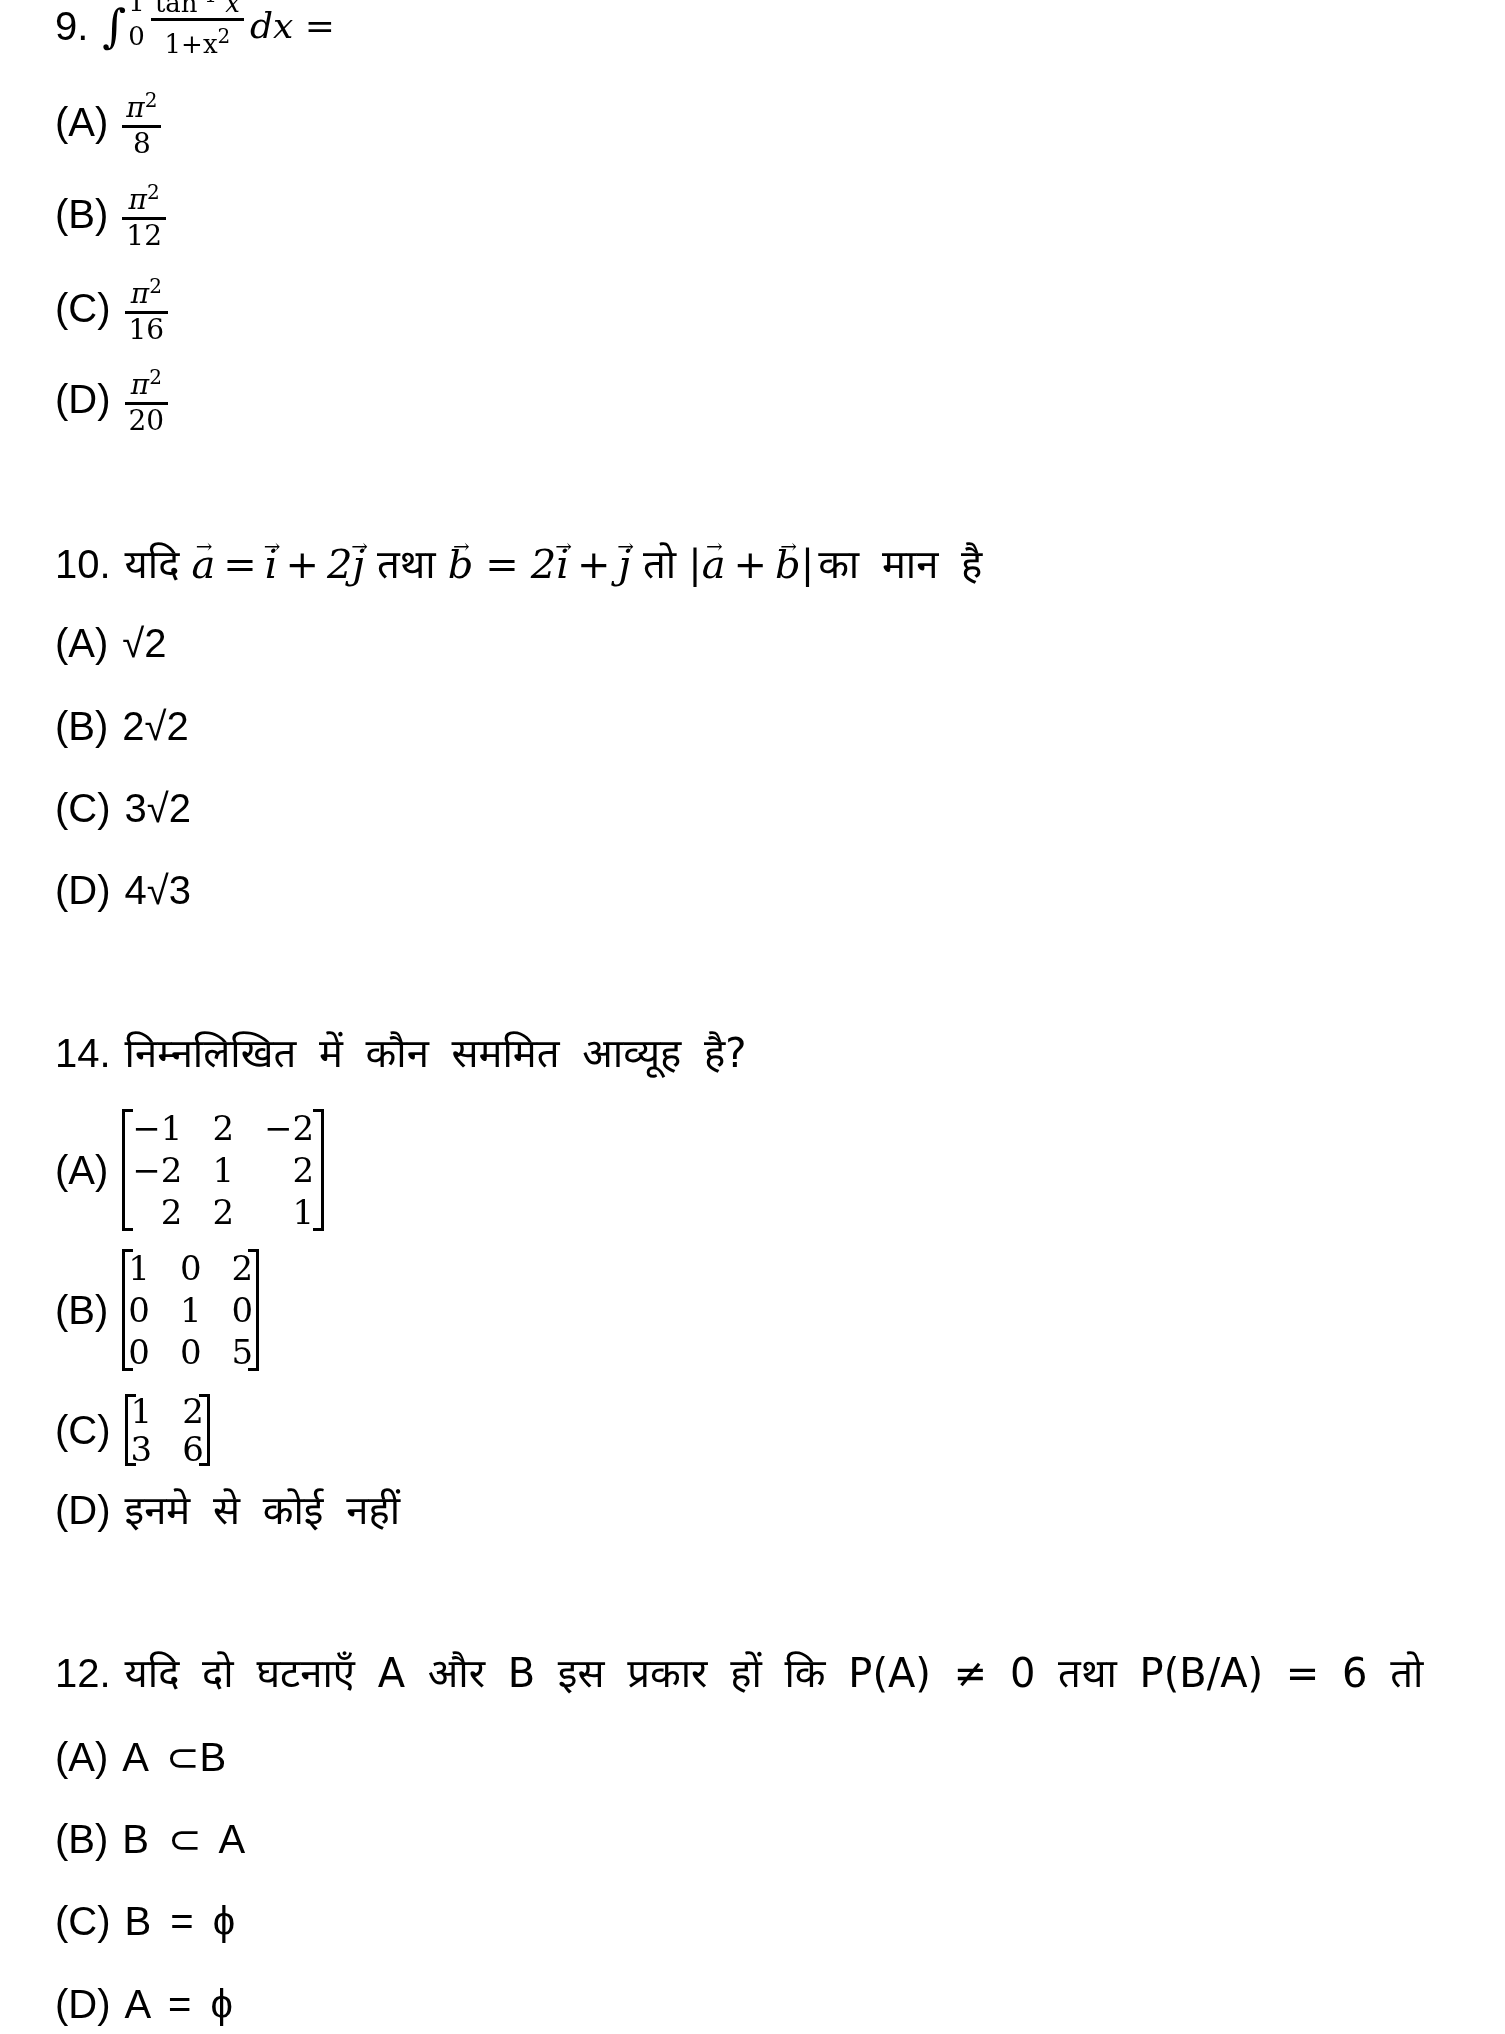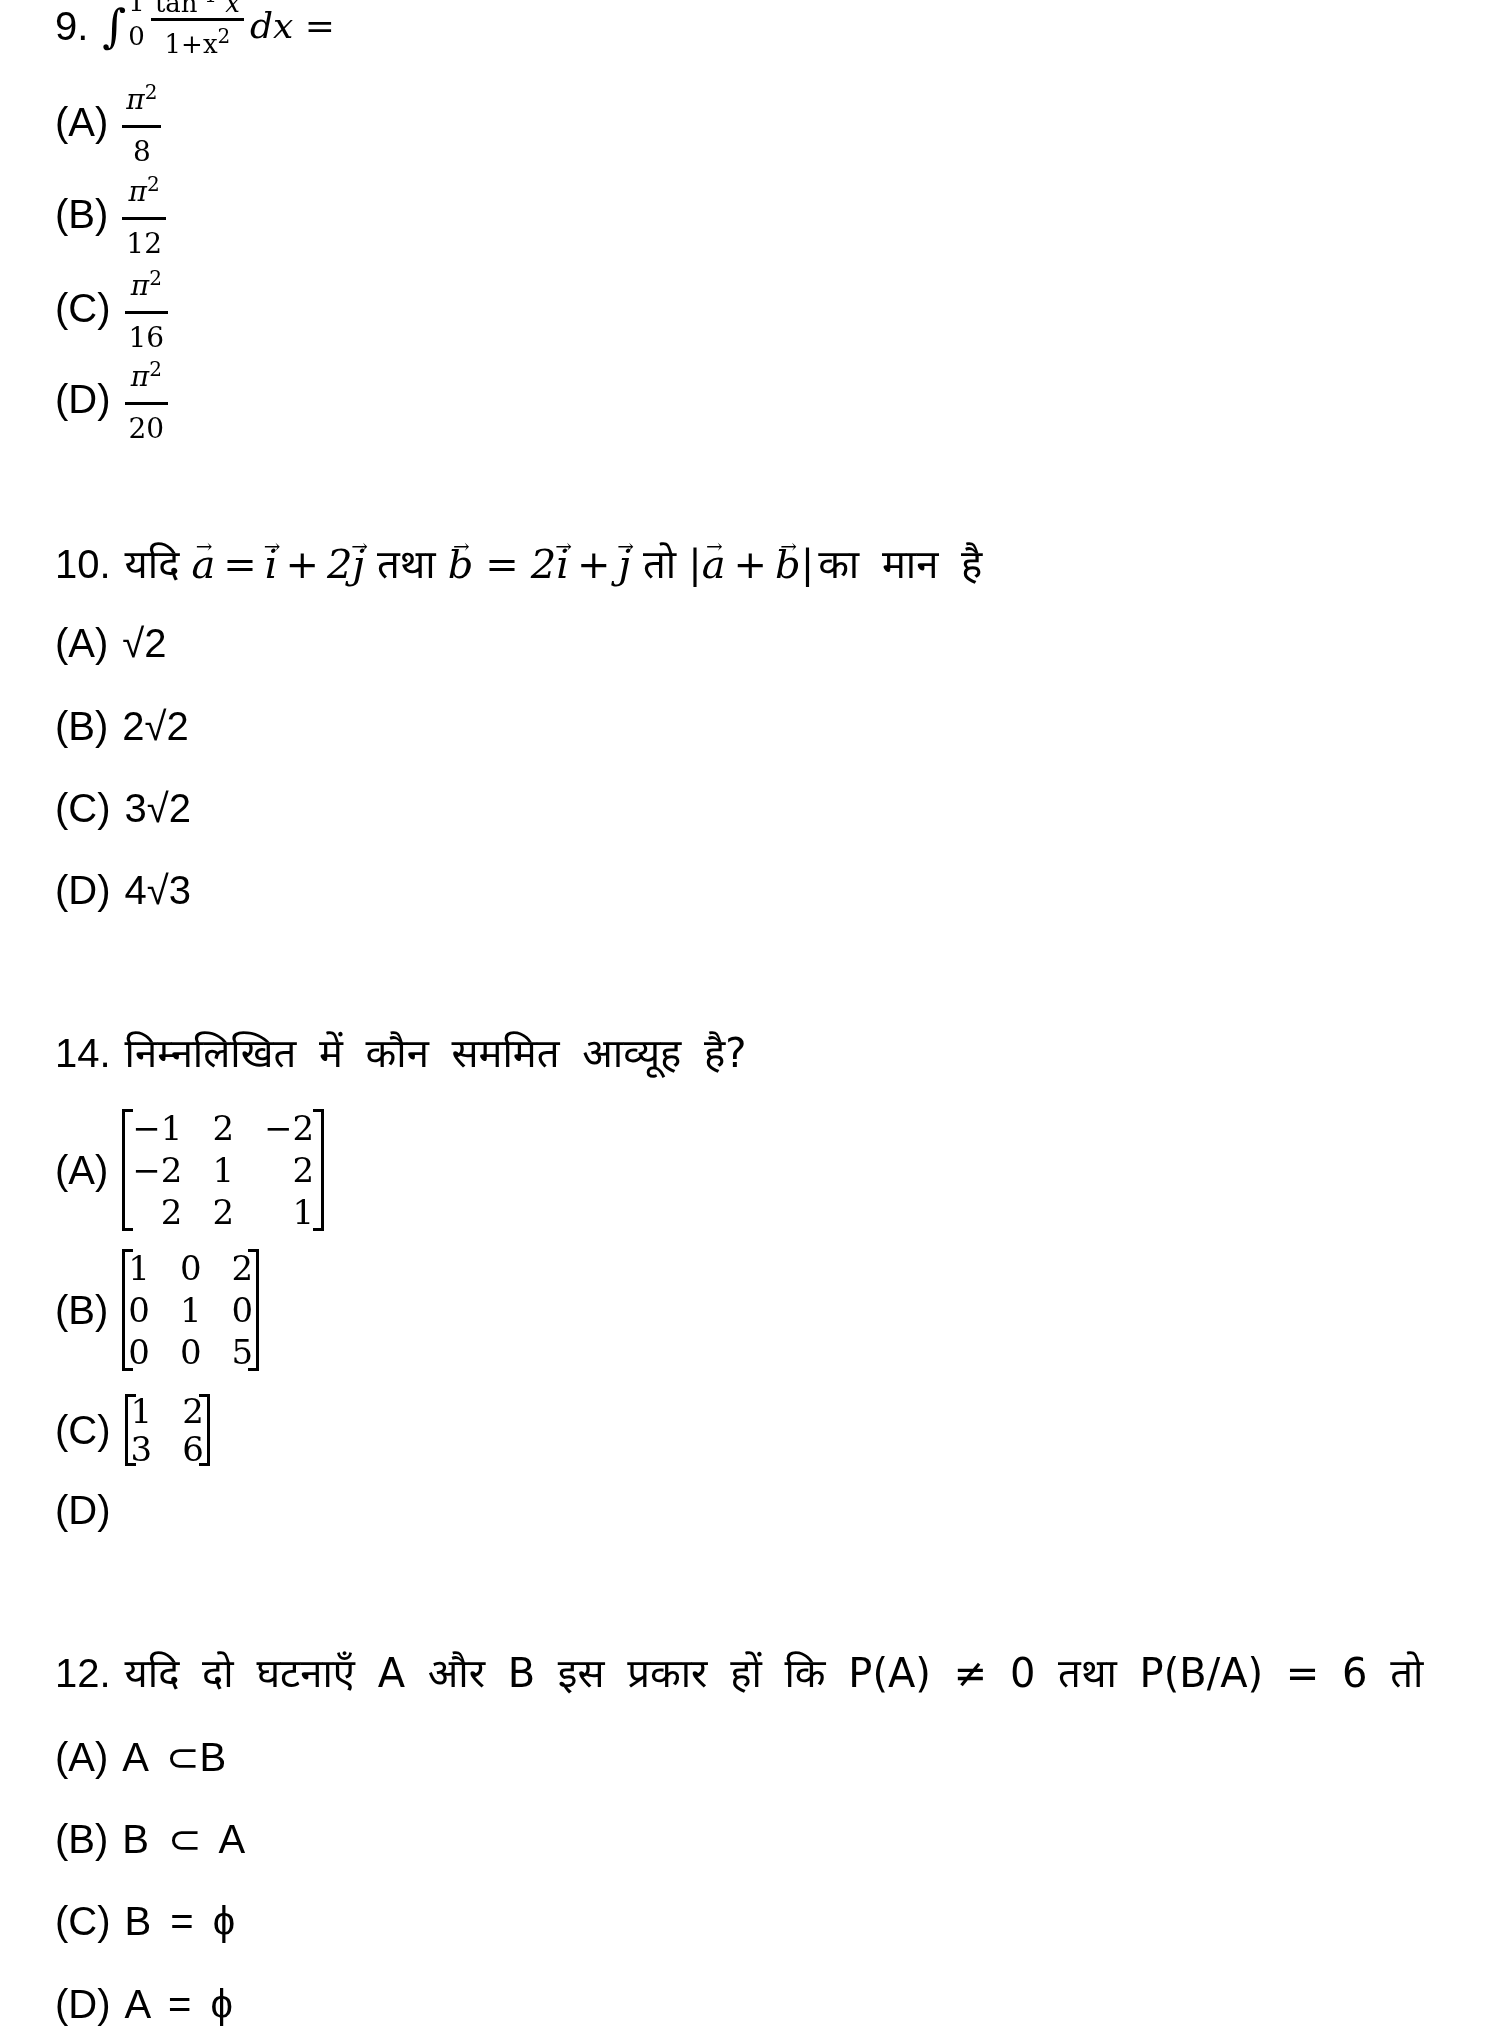--- a/index.html
+++ b/index.html
@@ -4,21 +4,21 @@
 <style>
   html, body { margin:0; padding:0; background:#ffffff; }
   body { width:1505px; height:2034px; position:relative; overflow:hidden;
          font-family:"Liberation Sans", sans-serif; color:#000; }
   .line { position:absolute; left:55px; font-size:40px; line-height:48px; white-space:nowrap;
           display:flex; align-items:center; }
   .lbl { display:inline-block; margin-right:14px; }
   .math { font-family:"DejaVu Serif", serif; font-style:italic; }
   .mathn { font-family:"DejaVu Serif", serif; }
   .frac { display:inline-flex; flex-direction:column; align-items:center; font-family:"DejaVu Serif", serif;
-          font-size:28px; line-height:48px; vertical-align:middle; }
+          font-size:28px; line-height:32px; vertical-align:middle; }
   .frac .num { padding:0 4px; }
   .frac .bar { width:100%; border-top:3px solid #000; }
   .frac .den { padding:0 4px; }
   .sup { font-size:20px; vertical-align:super; font-style:normal; }
   .integral { font-family:"DejaVu Serif", serif; font-size:46px; display:inline-flex; align-items:center; }
   .limits { display:inline-flex; flex-direction:column; font-family:"DejaVu Serif", serif; font-size:26px; line-height:34px; margin-left:2px;}
   .matrix { display:inline-grid; position:relative; font-family:"DejaVu Serif", serif; font-size:34px;
             line-height:42px; padding:0 10px; column-gap:30px; text-align:right; }
   .matrix::before, .matrix::after { content:""; position:absolute; top:2px; bottom:2px; width:8px;
             border:3px solid #000; }
@@ -175,20 +175,21 @@
   <span class="matrix" style="grid-template-columns:repeat(2, auto); padding:0 6px; line-height:38px;">
     <span>1</span>
     <span>2</span>
     <span>3</span>
     <span>6</span>
   </span>
 </div>
 
 <div class="line" style="top:1486px;">
   <span class="lbl">(D)</span>
+  <span class="hindi" style="word-spacing:10px;">इनमे से कोई नहीं</span>
 </div>
 
 <div class="line" style="top:1649px;justify-content:space-between;">
   <span class="lbl">12.</span>
   <span class="hindi" style="word-spacing:10px;">यदि दो घटनाएँ A और B इस प्रकार हों कि P(A) ≠ 0 तथा P(B/A) = 6 तो</span>
 </div>
 
 <div class="line" style="top:1733px;">
   <span class="lbl">(A)</span>
   <span style="word-spacing:8px;">A ⊂B</span>

